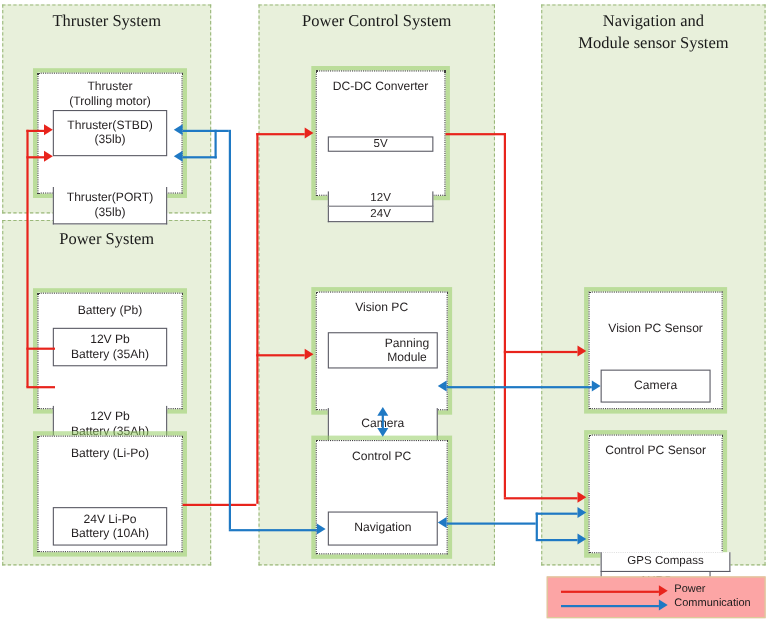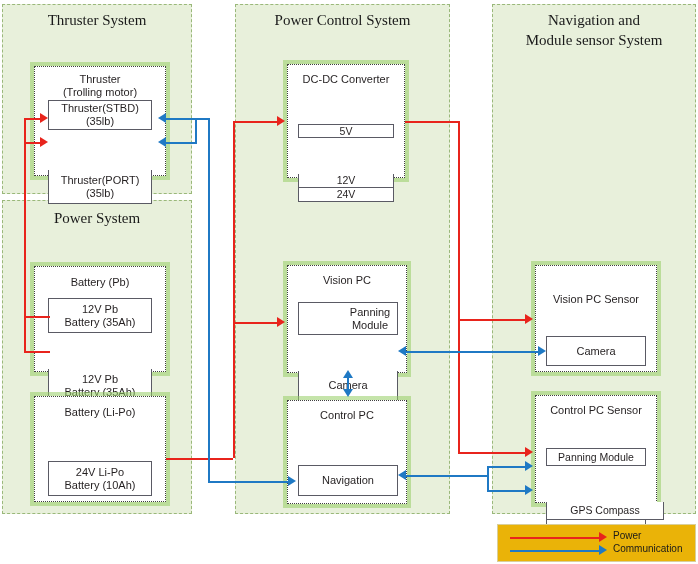--- a/index.html
+++ b/index.html
@@ -27,21 +27,21 @@
         box-sizing:border-box;display:flex;align-items:center;
         justify-content:center;text-align:center;font-size:11px;
         line-height:1.18;color:#231f20;}
   .item.small{font-size:10.5px;}
   .item.stack{flex-direction:column;}
 
   
   .item.joinTop{border-top:none;margin-top:36px;}
 
   
-  #legend{position:absolute;background:#eab308;border:1px solid #d9cf9a;
+  #legend{position:absolute;background:#fca5a5;border:1px solid #d9cf9a;
           box-sizing:border-box;text-decoration:underline;}
   .legend-label{position:absolute;font-size:10px;color:#1a1a1a;
           white-space:nowrap;}
 
   
   .h{position:absolute;height:0;border-top-width:2.2px;border-top-style:solid;}
   .v{position:absolute;width:0;border-left-width:2.2px;border-left-style:solid;}
   .pw{border-color:#e8241c;}          
   .cm{border-color:#1f79c4;}          
   .arrow{position:absolute;width:0;height:0;}
@@ -74,21 +74,21 @@
 
   <div class="panel" style="left:492px;top:4px;width:204px;height:510px;">
     <div class="panel-title" style="top:6px;white-space:pre-line;">Navigation  and
 Module sensor System</div>
   </div>
 
   <div class="group" style="left:34px;top:66px;width:132px;height:110px;">
     <div class="group-title" style="top:6px;">Thruster</div>
     <div class="group-title" style="top:19px;">(Trolling motor)</div>
   </div>
-  <div class="item stack" style="left:48px;top:100px;width:104px;height:30px;">
+  <div class="item stack" style="left:48px;top:100px;width:104px;height:42px;">
     <span>Thruster(STBD)</span>
     <span>(35lb)</span>
   </div>
   <div class="item stack joinTop" style="left:48px;top:134px;width:104px;height:34px;">
     <span>Thruster(PORT)</span>
     <span>(35lb)</span>
   </div>
 
   <div class="group" style="left:34px;top:266px;width:132px;height:106px;">
     <div class="group-title" style="top:9px;">Battery (Pb)</div>
@@ -143,23 +143,20 @@
 
   <div class="group" style="left:535px;top:265px;width:122px;height:107px;">
     <div class="group-title" style="top:8px;margin-top:19px;">Vision PC Sensor</div>
   </div>
   <div class="item" style="left:546px;top:336px;width:100px;height:30px;">
     <span>Camera</span>
   </div>
 
   <div class="group" style="left:535px;top:395px;width:122px;height:108px;">
     <div class="group-title" style="top:8px;">Control PC Sensor</div>
-  </div>
-  <div class="item small" style="left:546px;top:448px;width:100px;height:18px;">
-    <span>Panning Module</span>
   </div>
   <div class="item small joinTop" style="left:546px;top:466px;width:118px;height:18px;text-align:center;">
     <span>GPS Compass</span>
   </div>
   <div class="item small joinTop" style="left:546px;top:484px;width:100px;height:18px;">
     <span>AHRS</span>
   </div>
 
   <div class="v pw" style="left:24px;top:118px;height:234px;"></div>
   <div class="h pw" style="left:24px;top:316px;width:26px;"></div>

